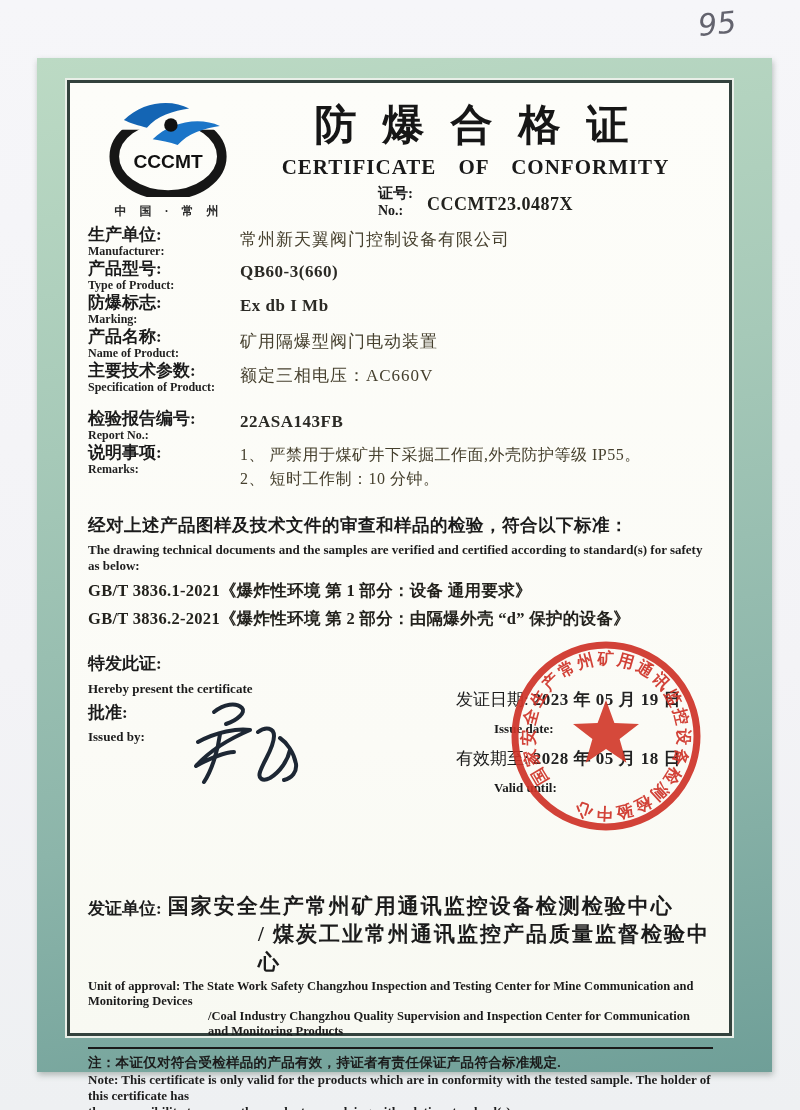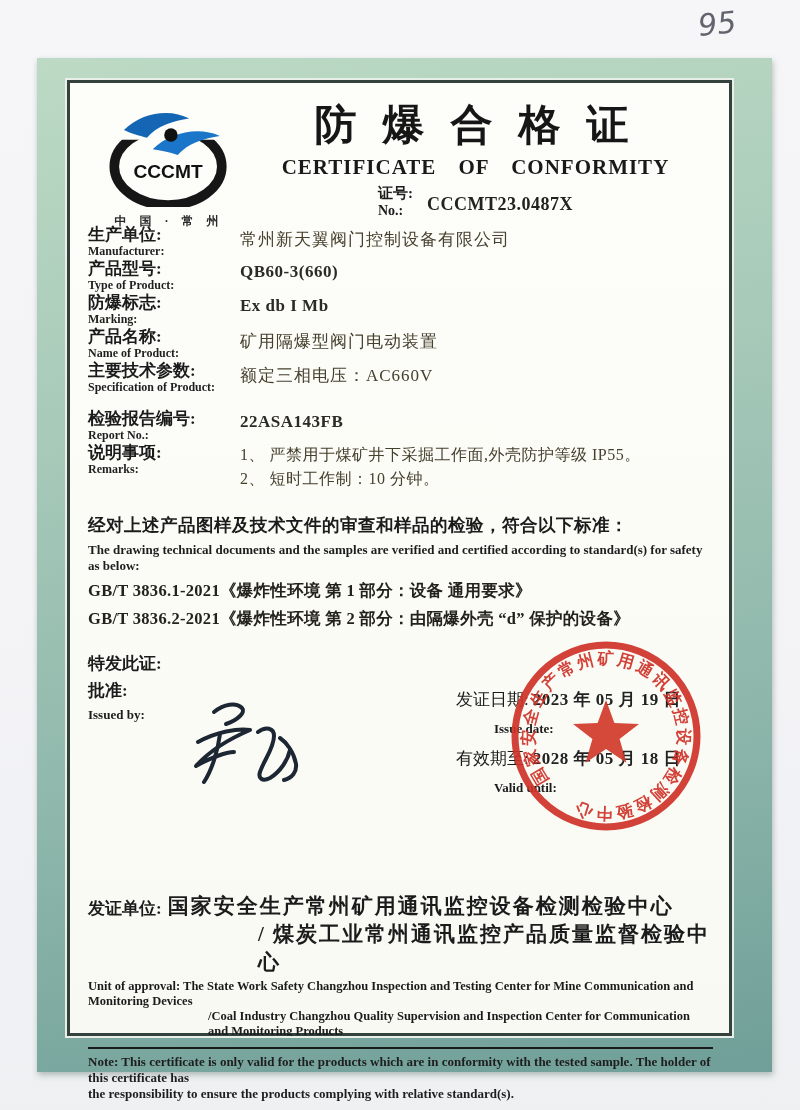--- a/index.html
+++ b/index.html
@@ -24,21 +24,21 @@
   .paper {
     width:100%; height:100%;
     background:linear-gradient(180deg,#fdfdf9 0%,#fbfbf6 70%,#f8f9f2 100%);
     border:3px solid #33423d;
     outline:2px solid #e9efe8;
     position:relative;
     padding:14px 16px 0 18px;
   }
   
   .header { position:relative; height:122px; }
-  .logo { position:absolute; left:6px; top:10px; width:150px; text-align:center; }
+  .logo { position:absolute; left:6px; top:0; width:150px; text-align:center; }
   .logo-sub { font-size:12px; letter-spacing:5px; color:#2a2a2a; margin-top:2px; font-weight:bold; }
   .title-block { margin-left:150px; text-align:center; }
   .title-cn { font-size:42px; letter-spacing:26px; font-weight:600; color:#161616; padding-left:18px; }
   .title-en { font-size:21px; font-weight:bold; letter-spacing:1px; word-spacing:16px; margin-top:2px; color:#191919; }
   .certno { display:flex; justify-content:center; align-items:center; margin-top:4px; gap:14px; }
   .certno-labels { text-align:left; }
   .certno-labels .cn { font-size:15px; font-weight:bold; }
   .certno-labels .en { font-size:14px; font-weight:bold; }
   .certno-value { font-size:18px; font-weight:bold; letter-spacing:.5px; color:#22221e; padding-top:6px;font-family:Liberation Serif, serif; }
   
@@ -176,20 +176,21 @@
 
     <div class="standards">
       <div class="std-cn">经对上述产品图样及技术文件的审查和样品的检验，符合以下标准：</div>
       <div class="std-en">The drawing technical documents and the samples are verified and certified according to standard(s) for safety as below:</div>
       <div class="std-item">GB/T 3836.1-2021《爆炸性环境 第 1 部分：设备 通用要求》</div>
       <div class="std-item">GB/T 3836.2-2021《爆炸性环境 第 2 部分：由隔爆外壳 “d” 保护的设备》</div>
     </div>
 
     <div class="issue">
       <div class="present-cn">特发此证:</div>
+      <div class="present-en">Hereby present the certificate</div>
       <div class="approve-cn">批准:</div>
       <div class="approve-en">Issued by:</div>
 
       <svg class="signature" width="150" height="110" viewBox="0 0 150 110">
         <g fill="none" stroke="#1d2734" stroke-width="4" stroke-linecap="round" stroke-linejoin="round">
           <path d="M38,18 C48,10 60,8 66,14 C70,18 62,26 50,30"></path>
           <path d="M22,48 C40,38 62,34 74,36 C60,42 36,54 20,72 C34,64 50,58 58,58"></path>
           <path d="M44,40 C42,56 36,76 28,88"></path>
           <path d="M82,38 C90,32 98,34 98,42 C98,54 88,66 84,78 C82,84 86,88 94,84 C104,78 112,66 114,56"></path>
           <path d="M104,44 C110,48 118,58 120,70 C121,78 116,84 108,86"></path>
@@ -224,19 +225,20 @@
         <div class="appr-label">发证单位:</div>
         <div class="appr-cn1">国家安全生产常州矿用通讯监控设备检测检验中心</div>
       </div>
       <div class="appr-cn2">/ 煤炭工业常州通讯监控产品质量监督检验中心</div>
       <div class="appr-en1">Unit of approval: The State Work Safety Changzhou Inspection and Testing Center for Mine Communication and Monitoring Devices</div>
       <div class="appr-en2">/Coal Industry Changzhou Quality Supervision and Inspection Center for Communication and Monitoring Products</div>
       <div class="rule"></div>
     </div>
 
     <div class="notes">
+      <div class="note-cn">注：本证仅对符合受检样品的产品有效，持证者有责任保证产品符合标准规定.</div>
       <div class="note-en">Note:  This certificate is only valid for the products which are in conformity with the tested sample. The holder of this certificate has</div>
       <div class="note-en">the responsibility to ensure the products complying with relative standard(s).</div>
 
     </div>
 
   </div>
 </div>
 
 </body></html>

